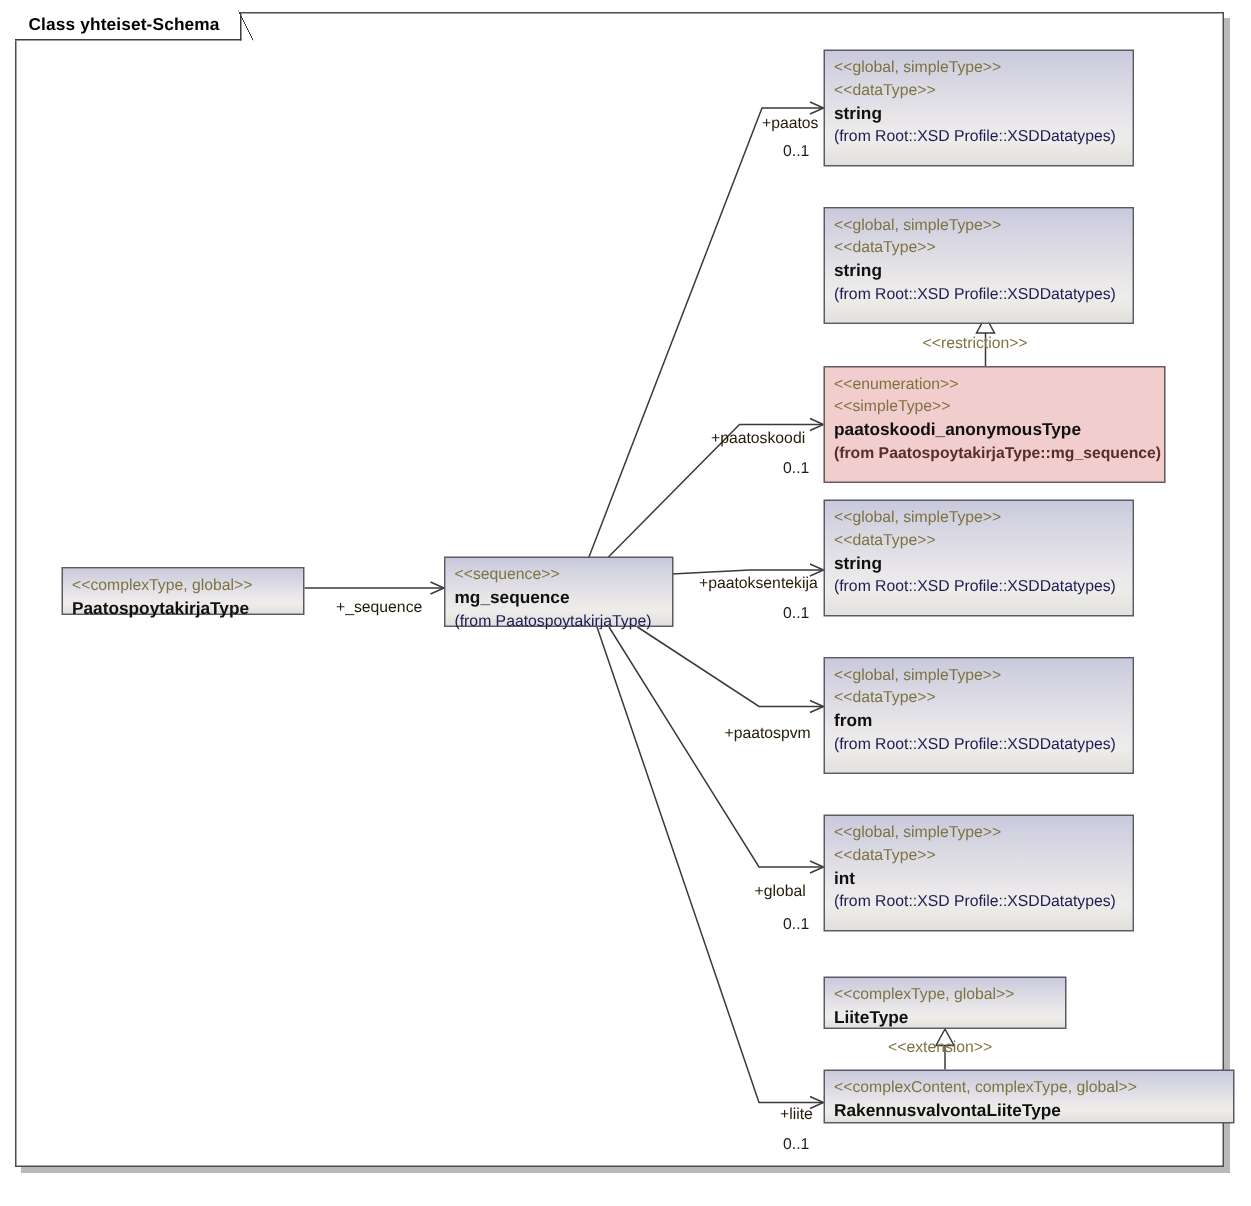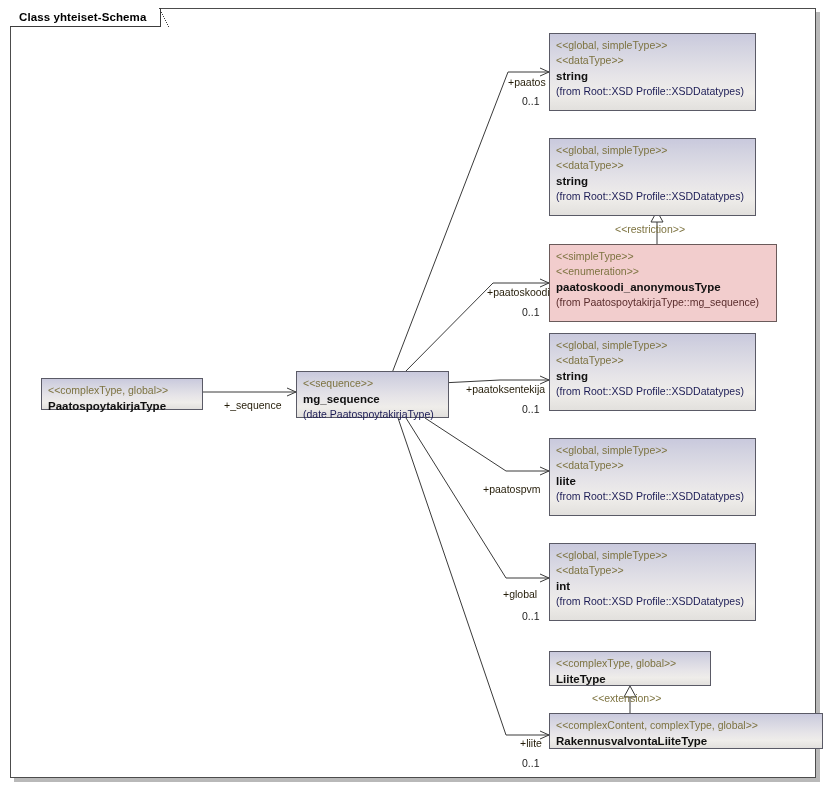--- a/index.html
+++ b/index.html
@@ -102,21 +102,21 @@
     color: #101010;
     line-height: 16px;
     white-space: nowrap;
   }
   .node .from {
     font-size: 10.5px;
     color: #1b1b55;
     line-height: 15px;
     white-space: nowrap;
   }
-  .node.pink .from { color: #5a2c2c; }
+  .node.pink .from { color: #5a2c2c; font-weight: bold; }
 
   
   .elabel {
     position: absolute;
     font-size: 10.5px;
     color: #241c08;
     white-space: nowrap;
     line-height: 12px;
   }
   .elabel.mult { color: #1c1c1c; }
@@ -169,55 +169,55 @@
   </svg>
 
   <div class="node" style="left:41px; top:378px; width:162px; height:32px;">
     <div class="stereo">&lt;&lt;complexType, global&gt;&gt;</div>
     <div class="name">PaatospoytakirjaType</div>
   </div>
 
   <div class="node" style="left:296px; top:371px; width:153px; height:47px;">
     <div class="stereo">&lt;&lt;sequence&gt;&gt;</div>
     <div class="name">mg_sequence</div>
-    <div class="from">(date PaatospoytakirjaType)</div>
+    <div class="from">(from PaatospoytakirjaType)</div>
   </div>
 
   <div class="node" style="left:549px; top:33px; width:207px; height:78px;">
     <div class="stereo">&lt;&lt;global, simpleType&gt;&gt;</div>
     <div class="stereo">&lt;&lt;dataType&gt;&gt;</div>
     <div class="name">string</div>
     <div class="from">(from Root::XSD Profile::XSDDatatypes)</div>
   </div>
 
   <div class="node" style="left:549px; top:138px; width:207px; height:78px;">
     <div class="stereo">&lt;&lt;global, simpleType&gt;&gt;</div>
     <div class="stereo">&lt;&lt;dataType&gt;&gt;</div>
     <div class="name">string</div>
     <div class="from">(from Root::XSD Profile::XSDDatatypes)</div>
   </div>
 
   <div class="node pink" style="left:549px; top:244px; width:228px; height:78px;">
+    <div class="stereo">&lt;&lt;enumeration&gt;&gt;</div>
     <div class="stereo">&lt;&lt;simpleType&gt;&gt;</div>
-    <div class="stereo">&lt;&lt;enumeration&gt;&gt;</div>
     <div class="name">paatoskoodi_anonymousType</div>
     <div class="from">(from PaatospoytakirjaType::mg_sequence)</div>
   </div>
 
   <div class="node" style="left:549px; top:333px; width:207px; height:78px;">
     <div class="stereo">&lt;&lt;global, simpleType&gt;&gt;</div>
     <div class="stereo">&lt;&lt;dataType&gt;&gt;</div>
     <div class="name">string</div>
     <div class="from">(from Root::XSD Profile::XSDDatatypes)</div>
   </div>
 
   <div class="node" style="left:549px; top:438px; width:207px; height:78px;">
     <div class="stereo">&lt;&lt;global, simpleType&gt;&gt;</div>
     <div class="stereo">&lt;&lt;dataType&gt;&gt;</div>
-    <div class="name">liite</div>
+    <div class="name">from</div>
     <div class="from">(from Root::XSD Profile::XSDDatatypes)</div>
   </div>
 
   <div class="node" style="left:549px; top:543px; width:207px; height:78px;">
     <div class="stereo">&lt;&lt;global, simpleType&gt;&gt;</div>
     <div class="stereo">&lt;&lt;dataType&gt;&gt;</div>
     <div class="name">int</div>
     <div class="from">(from Root::XSD Profile::XSDDatatypes)</div>
   </div>
 
@@ -229,21 +229,21 @@
   <div class="node" style="left:549px; top:713px; width:274px; height:36px;">
     <div class="stereo">&lt;&lt;complexContent, complexType, global&gt;&gt;</div>
     <div class="name">RakennusvalvontaLiiteType</div>
   </div>
 
   <div class="elabel" style="left:224px; top:399px;">+_sequence</div>
 
   <div class="elabel" style="left:508px; top:76px;">+paatos</div>
   <div class="elabel mult" style="left:522px; top:95px;">0..1</div>
 
-  <div class="elabel" style="left:487px; top:286px;text-align:right;">+paatoskoodi</div>
+  <div class="elabel" style="left:474px; top:286px;text-align:right;">+paatoskoodi</div>
   <div class="elabel mult" style="left:522px; top:306px;">0..1</div>
 
   <div class="elabel" style="left:466px; top:383px;">+paatoksentekija</div>
   <div class="elabel mult" style="left:522px; top:403px;">0..1</div>
 
   <div class="elabel" style="left:483px; top:483px;">+paatospvm</div>
 
   <div class="elabel" style="left:503px; top:588px;">+global</div>
   <div class="elabel mult" style="left:522px; top:610px;">0..1</div>
 

